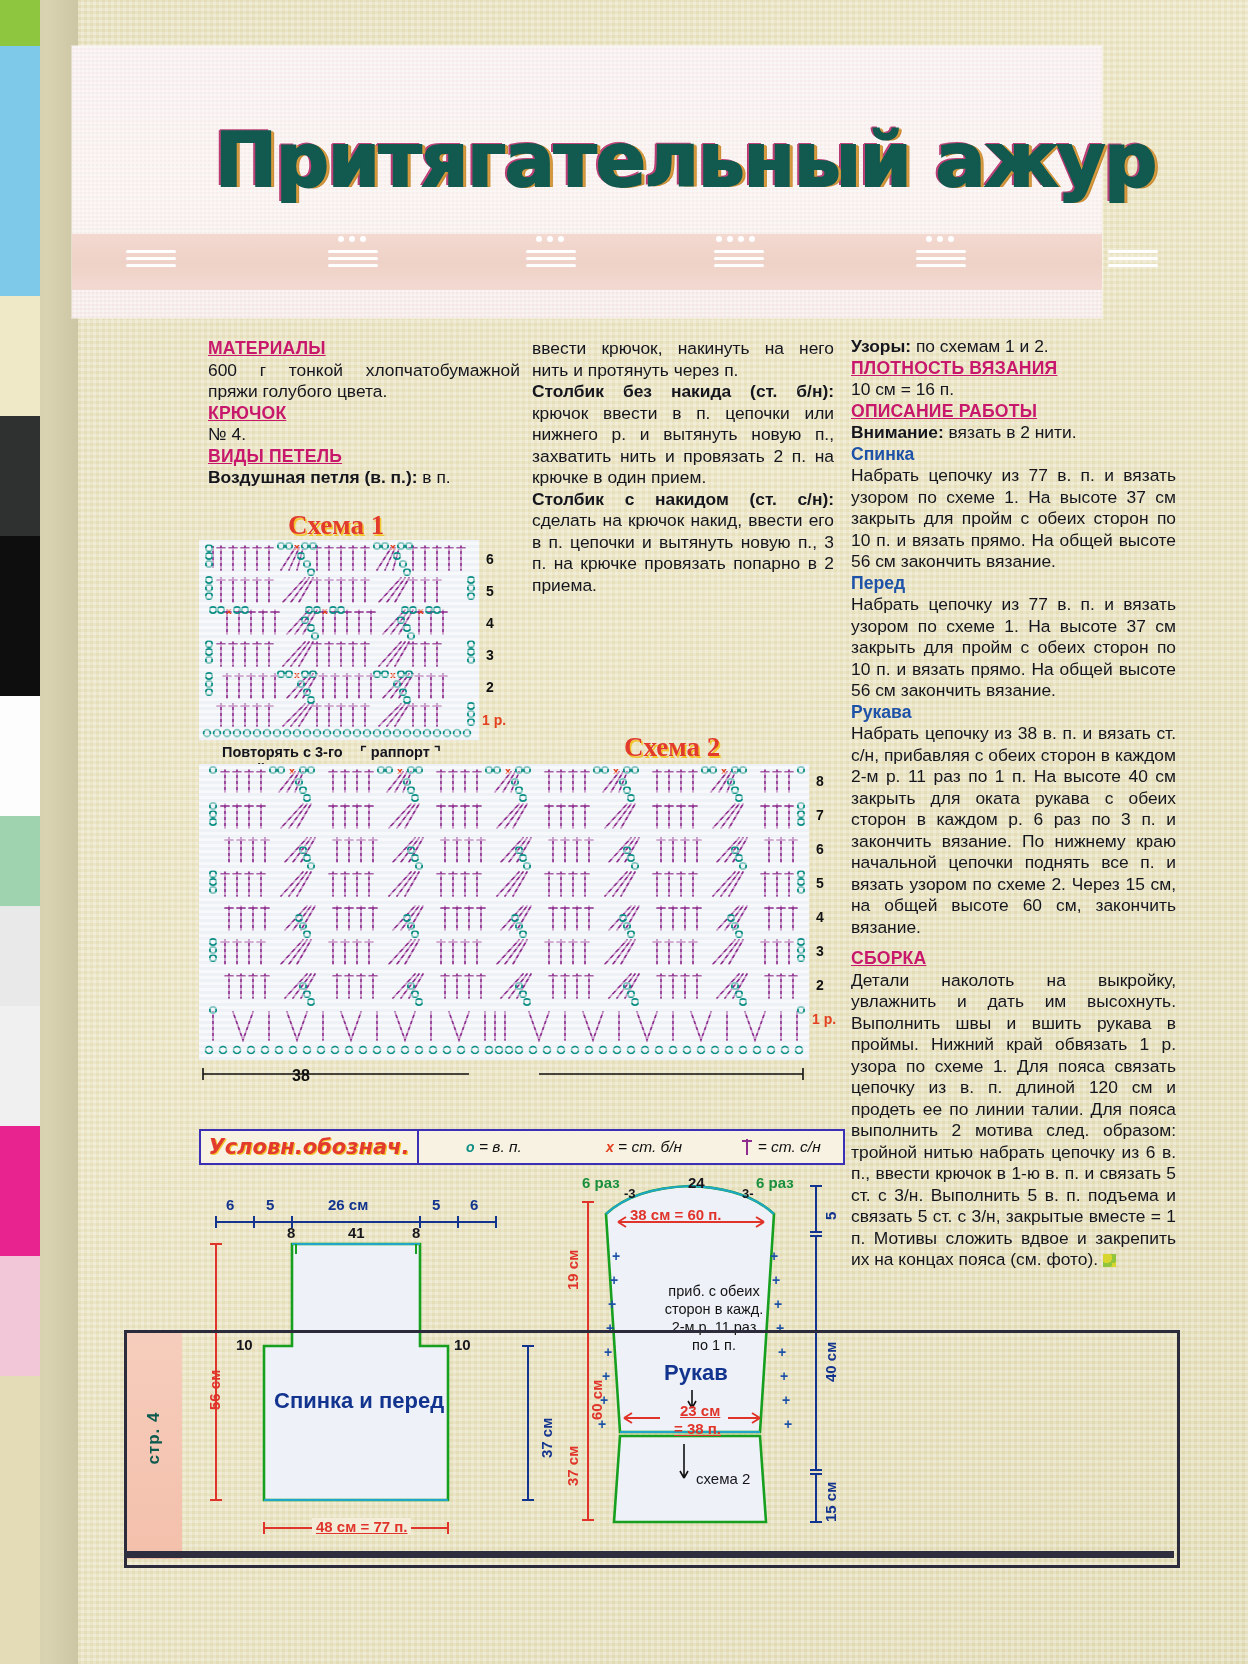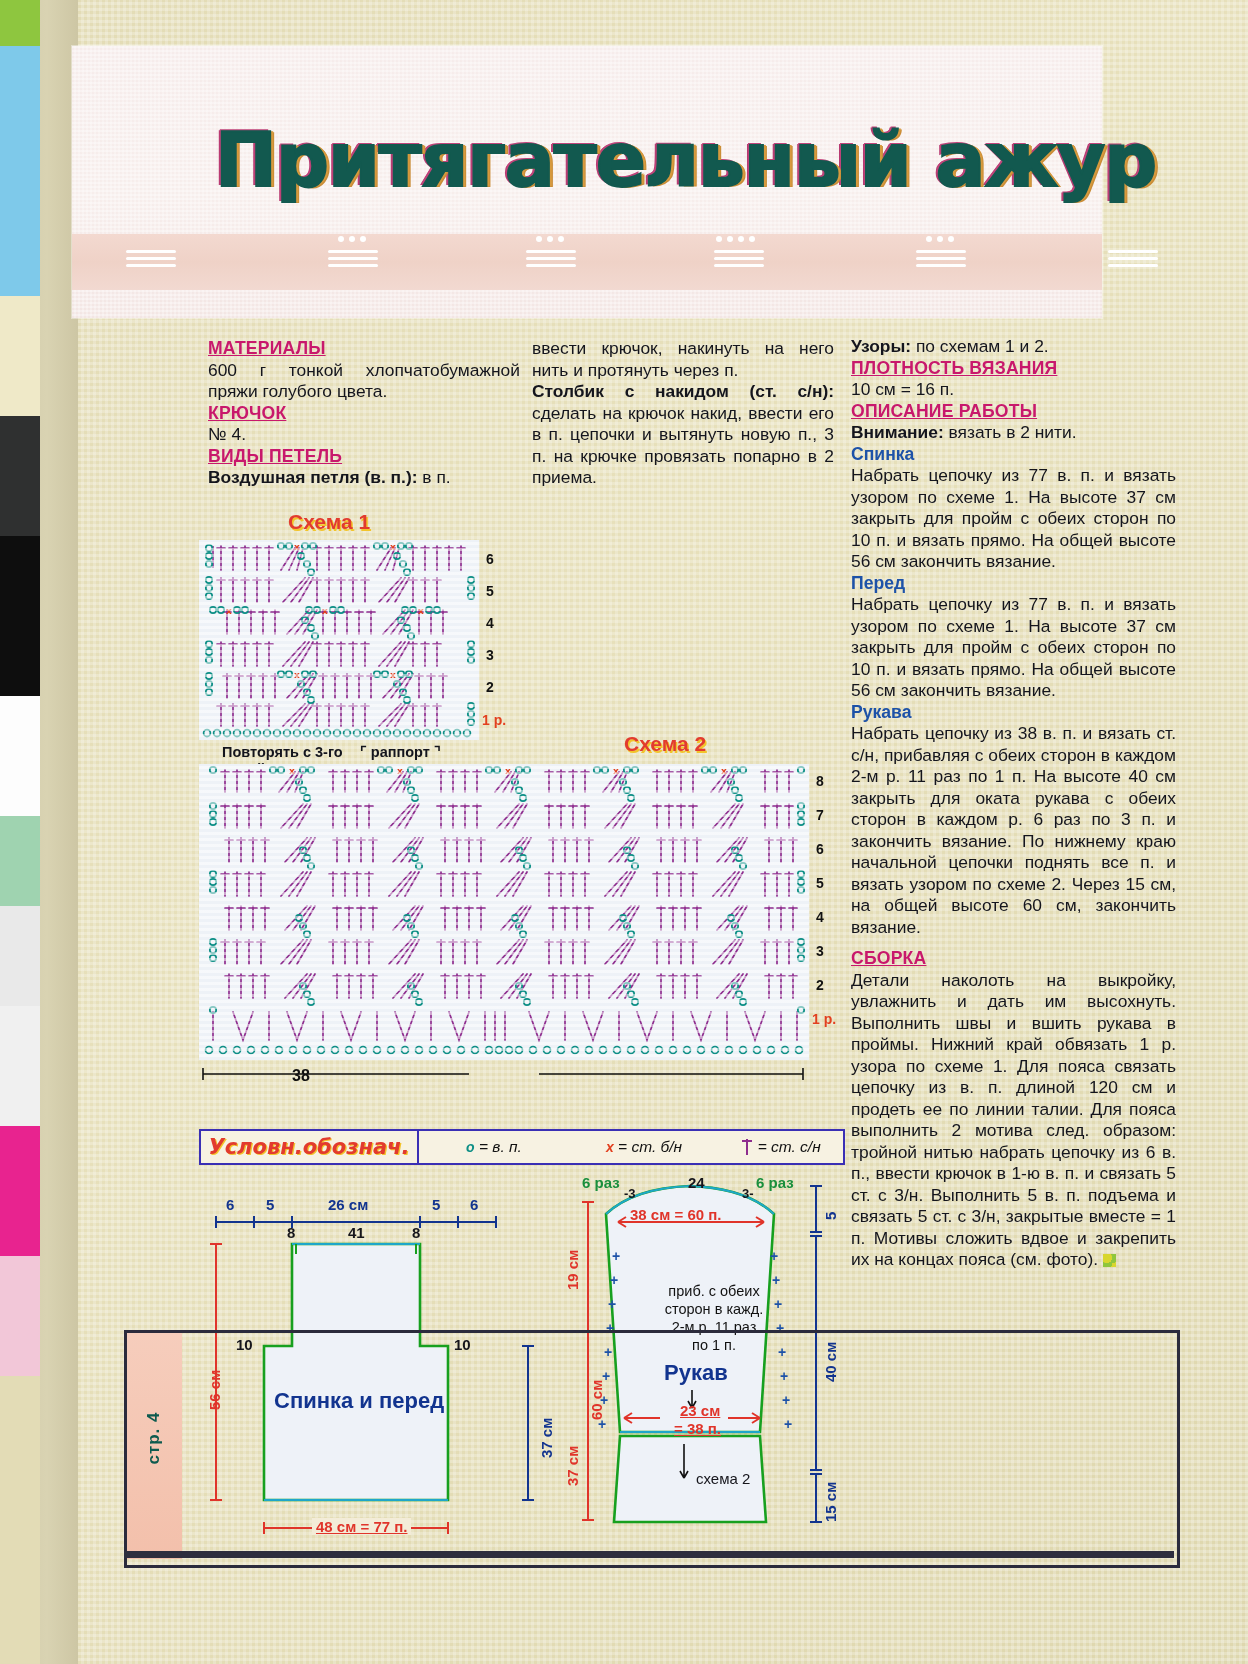--- a/index.html
+++ b/index.html
@@ -59,21 +59,21 @@
   .col{position:absolute;font-size:17.4px;line-height:21.5px;color:#14151d;}
   .col p{margin:0;text-align:justify;}
   .colA{left:208px;top:338px;width:312px;}
   .colB{left:532px;top:338px;width:302px;}
   .colC{left:851px;top:336px;width:325px;}
   .hd-pink{color:#c8186c;font-weight:bold;font-size:17.6px;text-decoration:underline;letter-spacing:.2px;}
   .hd-blue{color:#1d52a8;font-weight:bold;font-size:17.6px;}
   .bold{font-weight:bold;}
 
   
-  .schema-title{position:absolute;font-family:Liberation Sans, sans-serif;font-weight:bold;font-size:21px;
+  .schema-title{position:absolute;font-family:Liberation Serif, serif;font-weight:bold;font-size:27px;
     color:#e23b2e;text-shadow:1.5px 1.5px 0 #f2c42b;}
   .grid-box{position:absolute;background:#eef2f7;}
   .grid-box .tint{position:absolute;inset:0;background:
      repeating-linear-gradient(0deg,rgba(255,255,255,0) 0 3px,rgba(255,255,255,.5) 3px 6px);}
 
   svg{display:block;overflow:visible;}
   .rowno{position:absolute;font-size:14px;font-weight:bold;color:#111;}
   .rowno.r1{color:#e2401f;}
   .capt{position:absolute;font-size:14.5px;font-weight:bold;color:#14151d;line-height:17px;}
 
@@ -192,20 +192,23 @@
     <p class="hd-pink">КРЮЧОК</p>
     <p>№ 4.</p>
     <p class="hd-pink">ВИДЫ ПЕТЕЛЬ</p>
     <p style="text-align:justify;">
       <span class="bold">Воздушная петля (в. п.):</span><span> в п.</span>
     </p>
   </div>
 
   <div class="col colB">
     <p>ввести крючок, накинуть на него нить и протянуть через п.</p>
+    <p>
+      <span class="bold">Столбик без накида (ст. б/н):</span><span> крючок ввести в п. цепочки или нижнего р. и вытянуть новую п., захватить нить и провязать 2 п. на крючке в один прием.</span>
+    </p>
     <p>
       <span class="bold">Столбик с накидом (ст. с/н):</span><span> сделать на крючок накид, ввести его в п. цепочки и вытянуть новую п., 3 п. на крючке провязать попарно в 2 приема.</span>
     </p>
   </div>
 
   <div class="col colC">
     <p>
       <span class="bold">Узоры:</span><span> по схемам 1 и 2.</span>
     </p>
     <p class="hd-pink">ПЛОТНОСТЬ ВЯЗАНИЯ</p>

